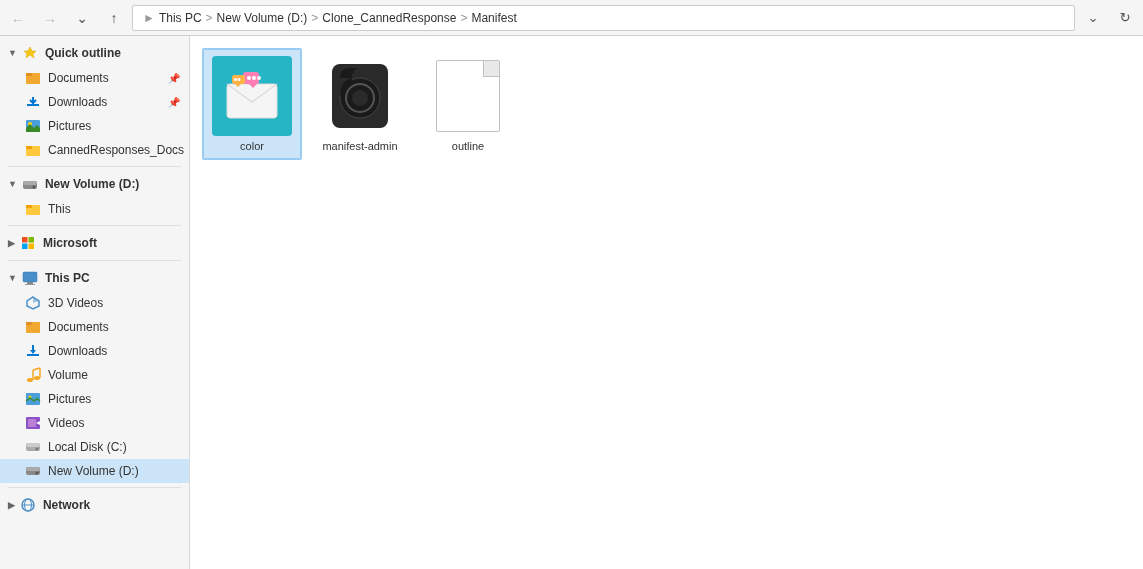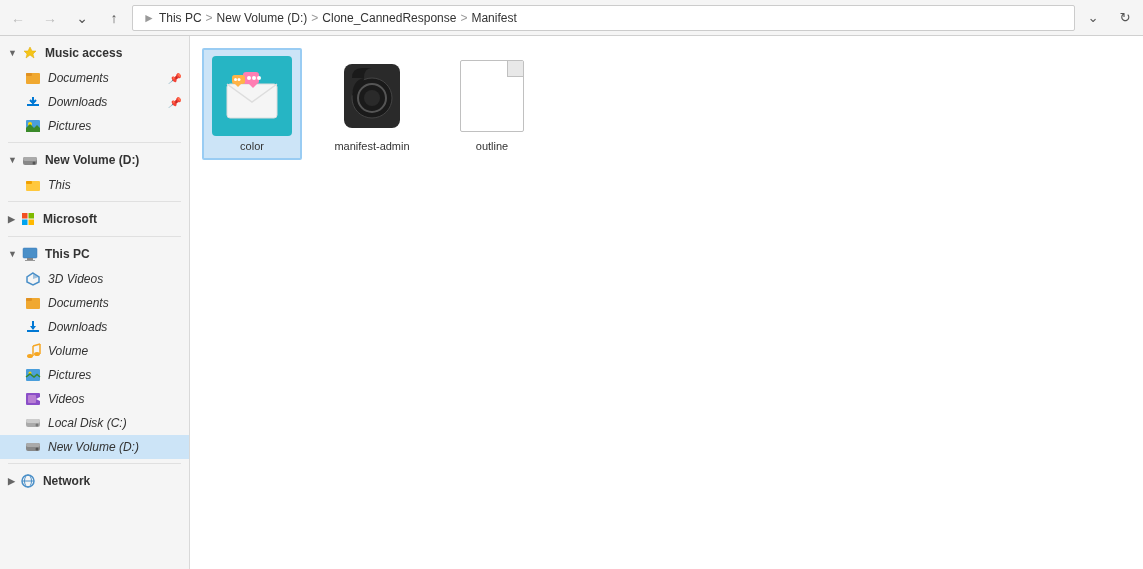--- a/index.html
+++ b/index.html
@@ -85,37 +85,36 @@
     .sidebar-item {
       display: flex;
       align-items: center;
       padding: 4px 8px 4px 24px;
       font-size: 12px;
       color: #333;
       cursor: pointer;
       white-space: nowrap;
       overflow: hidden;
       text-overflow: ellipsis;
-      font-style: italic;
     }
     .sidebar-item.selected { background: #cce4f7; }
     .sidebar-item .icon { width: 18px; height: 16px; margin-right: 6px; display: inline-flex; align-items: center; justify-content: center; flex-shrink: 0; }
     .sidebar-section-header .icon { width: 18px; height: 16px; margin-right: 6px; display: inline-flex; align-items: center; justify-content: center; flex-shrink: 0; }
     .pin-icon { margin-left: auto; color: #999; font-size: 10px; }
 
     
     .content {
       flex: 1;
       background: white;
       padding: 12px;
       overflow-y: auto;
       display: flex;
       flex-wrap: wrap;
       align-content: flex-start;
-      gap: 20px;
+      gap: 8px;
     }
 
     
     .file-item {
       width: 100px;
       display: flex;
       flex-direction: column;
       align-items: center;
       padding: 6px;
       cursor: pointer;
@@ -193,21 +192,21 @@
 
   <div class="sidebar">
 
     <div class="sidebar-section-header">
       <span class="chevron">▼</span>
       <span class="icon">
         <svg width="16" height="16" viewBox="0 0 16 16">
             <polygon points="8,2 10,6 14,6 11,9 12,13 8,10 4,13 5,9 2,6 6,6" fill="#f5c518" stroke="#e0a800" stroke-width="0.5"></polygon>
           </svg>
       </span>
-      <span>Music access</span>
+      <span>Quick outline</span>
     </div>
     <div class="sidebar-item">
       <span class="icon">
         <svg width="16" height="14" viewBox="0 0 16 14">
             <rect x="1" y="2" width="14" height="11" rx="1" fill="#f0a830"></rect>
             <rect x="1" y="2" width="6" height="3" rx="1" fill="#e09020"></rect>
           </svg>
       </span>
       <span>Documents</span>
       <span class="pin-icon">📌</span>
@@ -226,20 +225,29 @@
     </div>
     <div class="sidebar-item">
       <span class="icon">
         <svg width="16" height="14" viewBox="0 0 16 14">
             <rect x="1" y="1" width="14" height="12" rx="1" fill="#4a9edb"></rect>
             <circle cx="5" cy="5" r="2" fill="#ffd700"></circle>
             <polyline points="1,9 5,5 9,9 12,6 15,9 15,13 1,13" fill="#3a8a2a" stroke="none"></polyline>
           </svg>
       </span>
       <span>Pictures</span>
+    </div>
+    <div class="sidebar-item">
+      <span class="icon">
+        <svg width="16" height="14" viewBox="0 0 16 14">
+            <rect x="1" y="3" width="14" height="10" rx="1" fill="#ffc83d"></rect>
+            <rect x="1" y="3" width="6" height="3" rx="1" fill="#f0a000"></rect>
+          </svg>
+      </span>
+      <span>CannedResponses_Docs</span>
     </div>
 
     <div class="separator"></div>
 
     <div class="sidebar-section-header">
       <span class="chevron">▼</span>
       <span class="icon">
         <svg width="16" height="14" viewBox="0 0 16 14">
             <rect x="1" y="4" width="14" height="8" rx="2" fill="#888"></rect>
             <rect x="1" y="4" width="14" height="4" rx="2" fill="#aaa"></rect>

